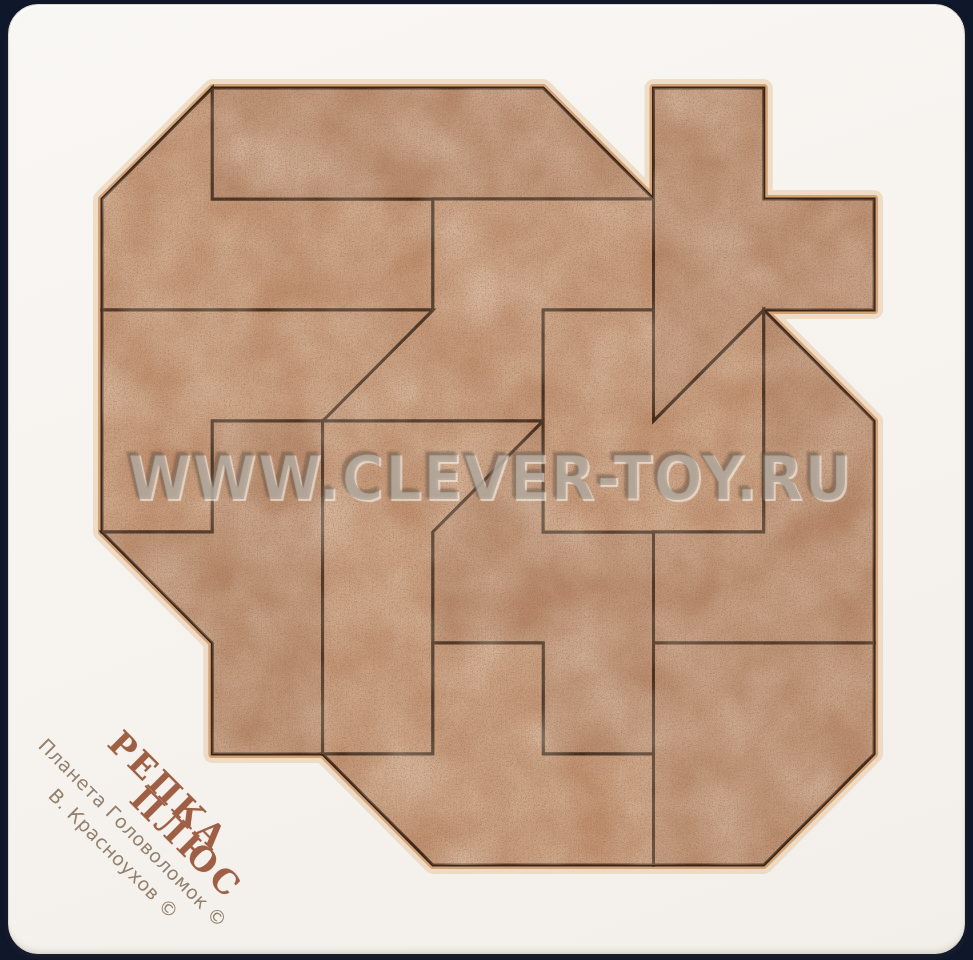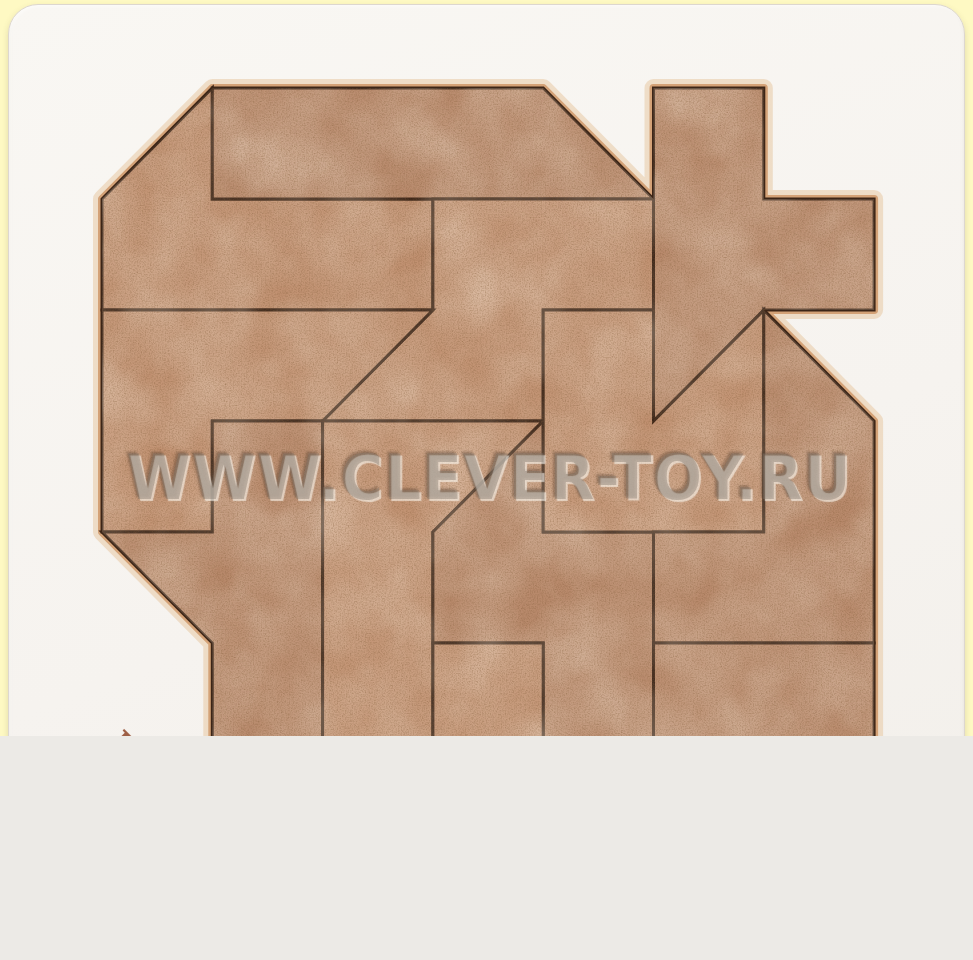--- a/index.html
+++ b/index.html
@@ -1,17 +1,17 @@
 <!DOCTYPE html>
 <html><head>
 <meta charset="utf-8">
 <style>
   html,body{margin:0;padding:0;background:#eceae6;}
-  .scene{position:relative;width:973px;height:736px;overflow:hidden;
-         background:#efedе9;background-color:#fef9c3;
+  .scene{position:relative;width:973px;height:960px;overflow:hidden;
+         background:#efedе9;background-color:#0f172a;
          font-family:"DejaVu Sans", sans-serif;}
   .tray{position:absolute;left:8px;top:4px;width:955px;height:948px;
         border-radius:30px;
         background:linear-gradient(160deg,#f9f7f3 0%,#f6f3ef 55%,#f2efea 100%);
         border:1px solid #ddd7cf;
         box-shadow:0 3px 6px rgba(90,75,60,.18), inset 0 -4px 6px -3px rgba(120,100,85,.25), inset 2px 2px 5px -2px rgba(255,255,255,.9);}
   .puzzle-svg{position:absolute;left:0;top:0;}
   .watermark{position:absolute;left:100px;top:438px;width:778px;height:78px;
        font-weight:bold;font-size:57px;line-height:78px;text-align:center;
        letter-spacing:1px;transform:scale(1.02,1.1);

